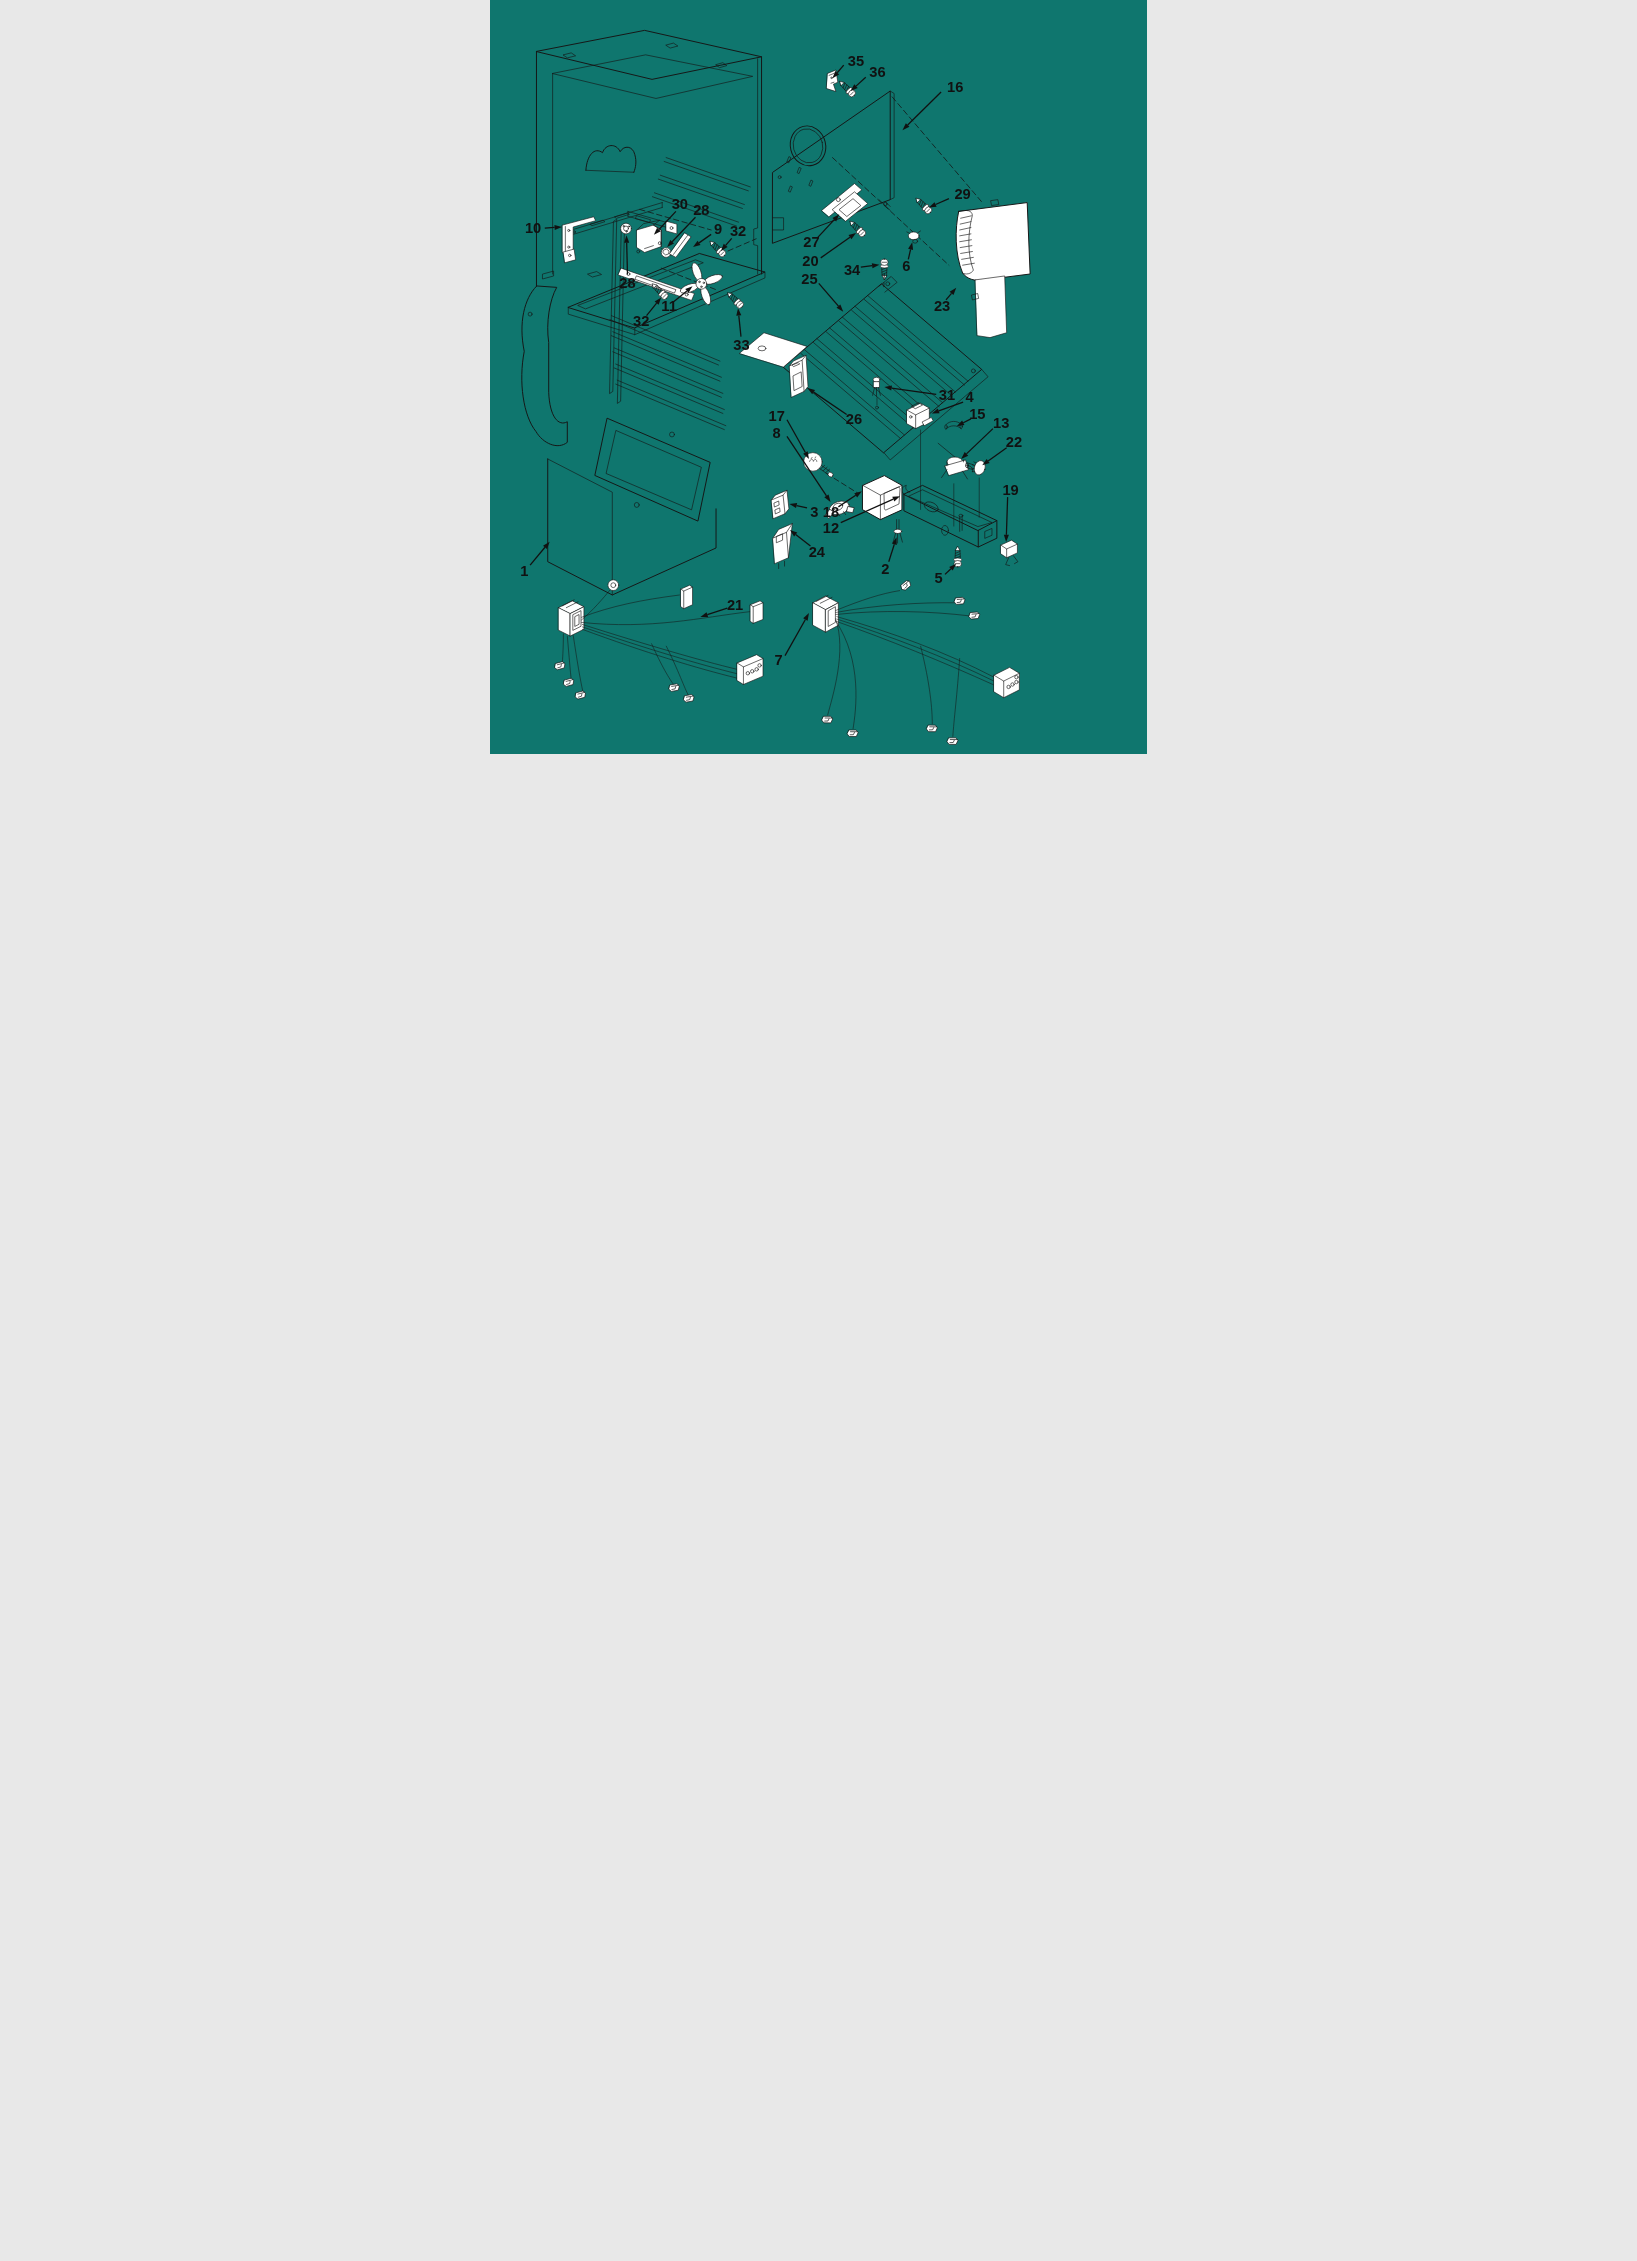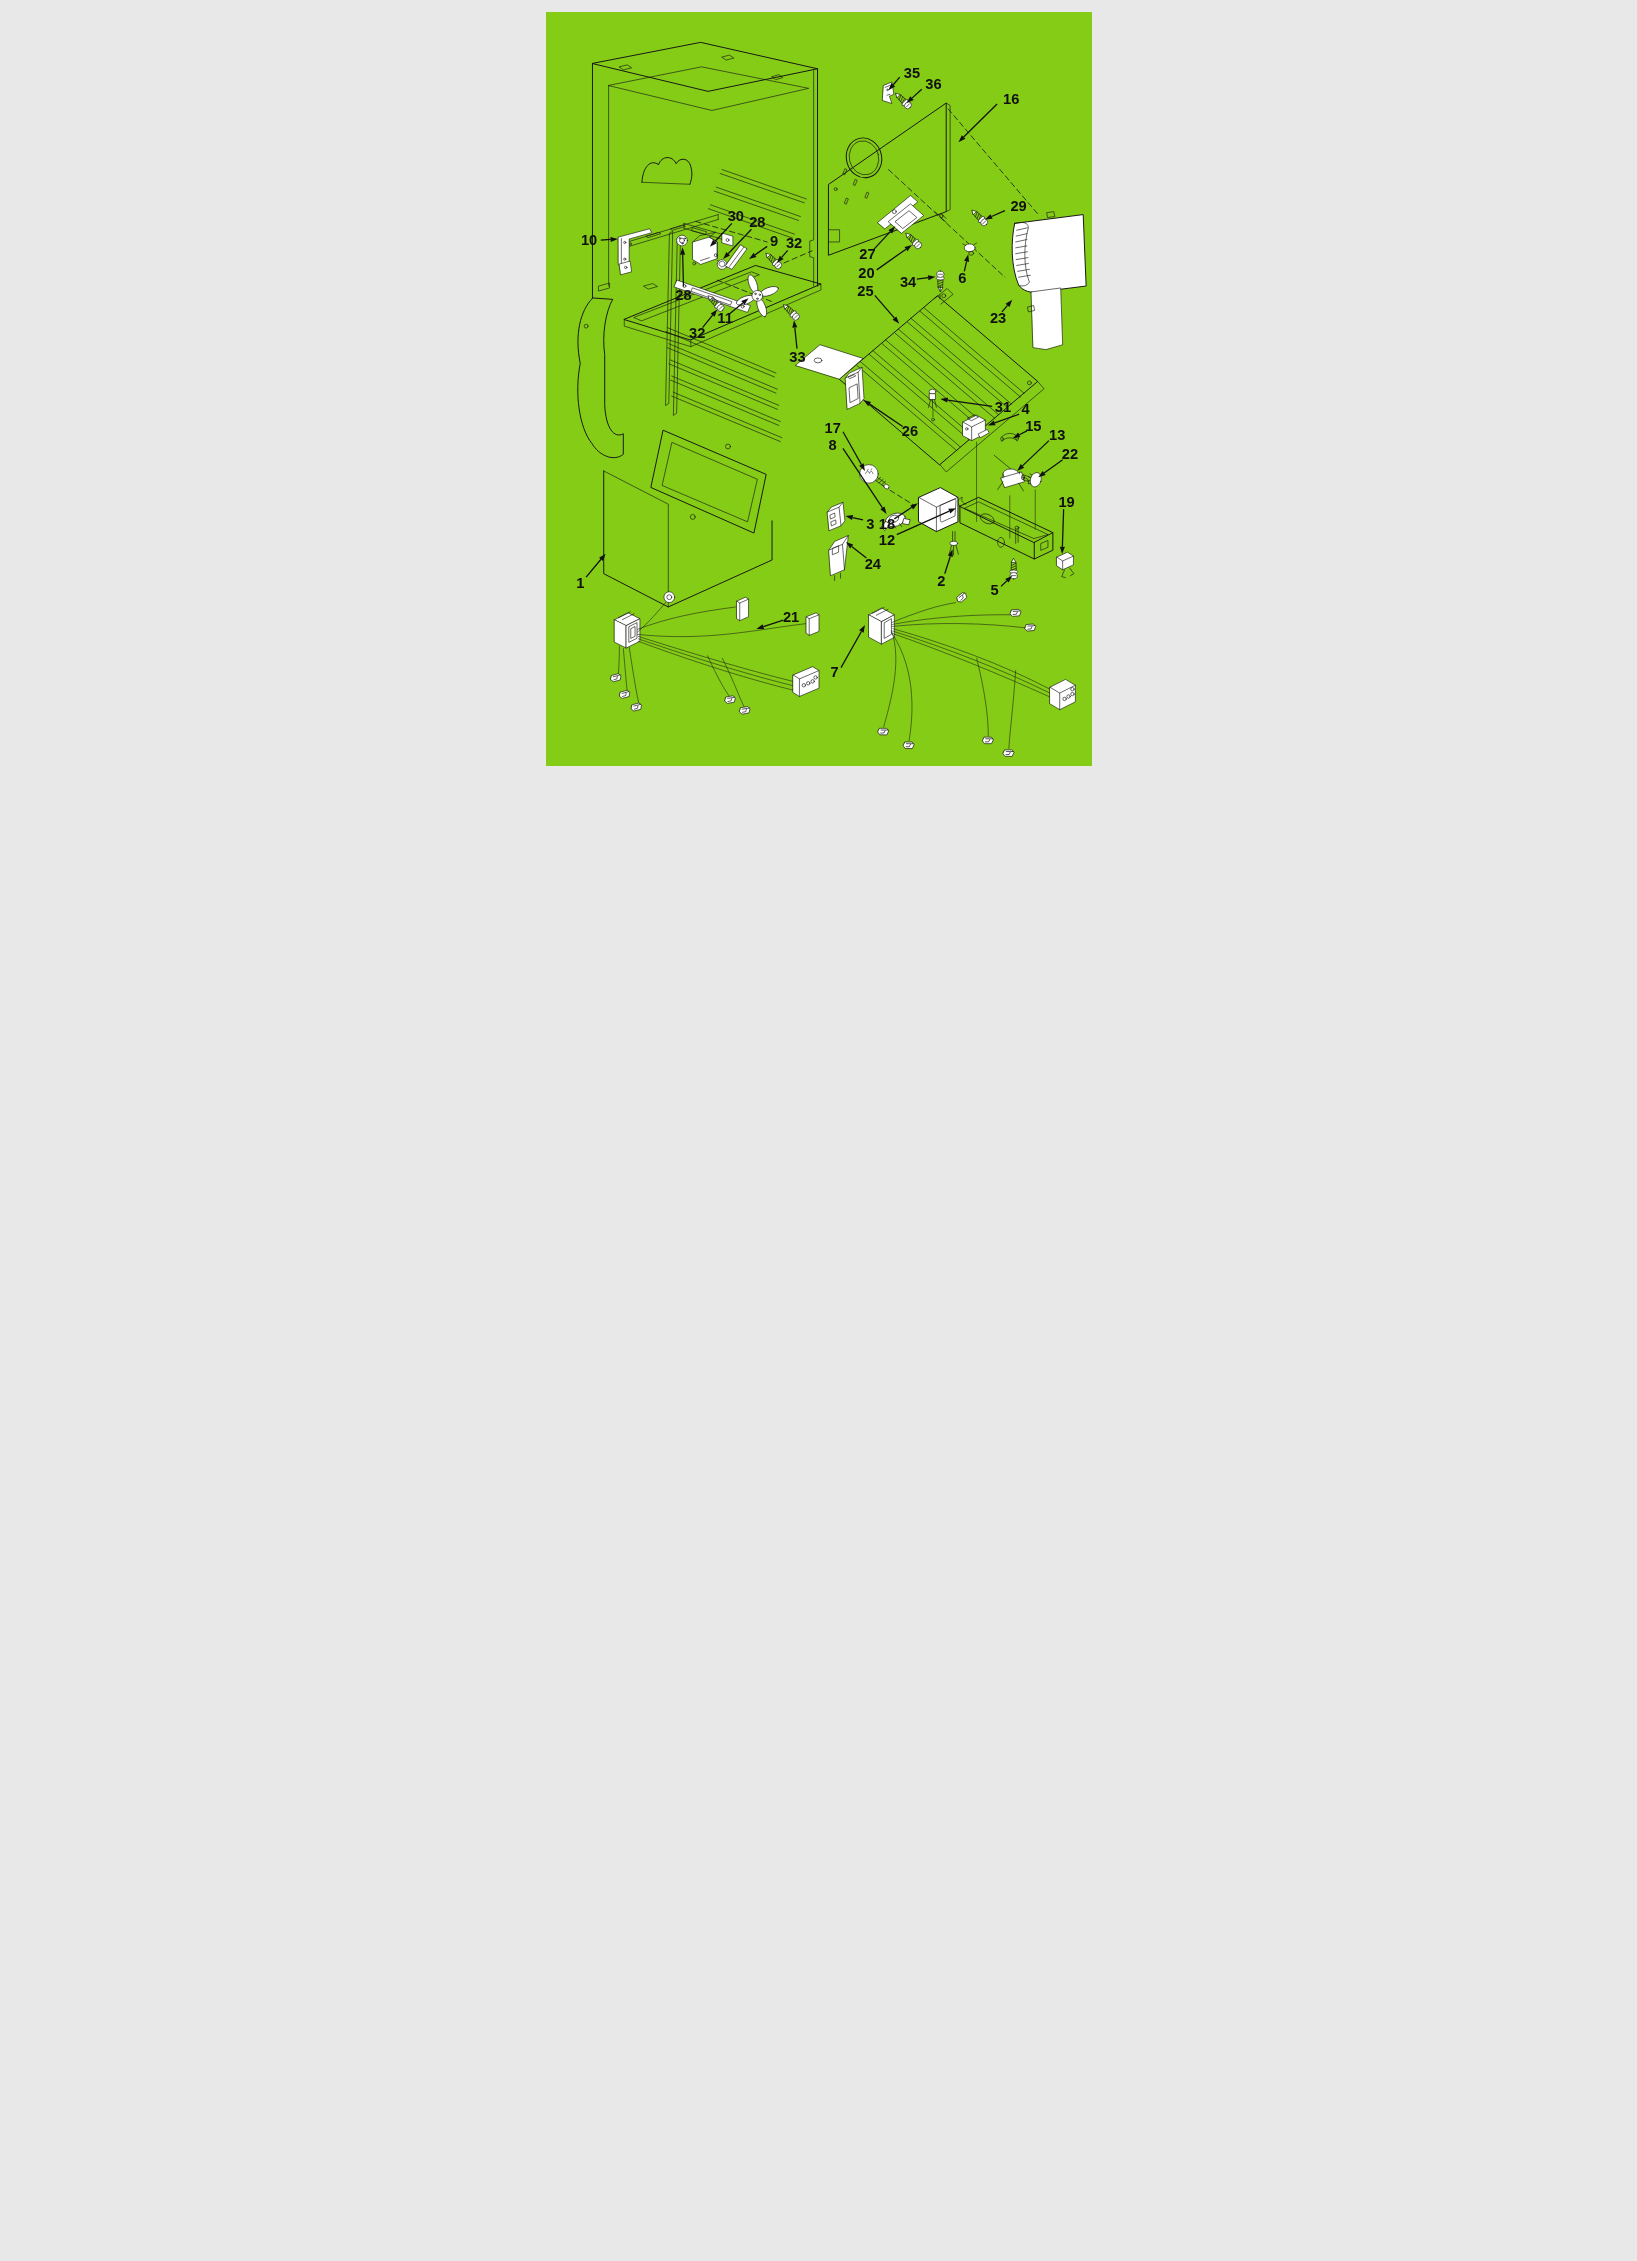--- a/index.html
+++ b/index.html
@@ -1,20 +1,20 @@
 <!DOCTYPE html>
 <html style="font-size:7.8px"><head>
 <meta charset="utf-8">
 <style>
   html,body{margin:0;padding:0;background:#e8e8e8;}
   .page{
     position:relative;
-    width:546px;height:754px;
-    margin:12px auto;
-    background:#84cc16;
+    width:657px;height:754px;
+    margin:0 auto;
+    background:#0f766e;
     font-family:"Liberation Sans", sans-serif;
     overflow:hidden;
   }
   svg{position:absolute;left:0;top:0;}
   .ln  {fill:none;stroke:#151515;stroke-width:2;stroke-linecap:round;stroke-linejoin:round;}
   .ln2 {fill:none;stroke:#151515;stroke-width:1.3;stroke-linecap:round;stroke-linejoin:round;}
   .lnw {fill:#ffffff;stroke:#151515;stroke-width:2;stroke-linecap:round;stroke-linejoin:round;}
   .lnw2{fill:#ffffff;stroke:#151515;stroke-width:1.3;stroke-linecap:round;stroke-linejoin:round;}
   .dsh {fill:none;stroke:#151515;stroke-width:1.6;stroke-dasharray:11 7;stroke-linecap:round;}
   .thin{fill:none;stroke:#151515;stroke-width:1.1;}

